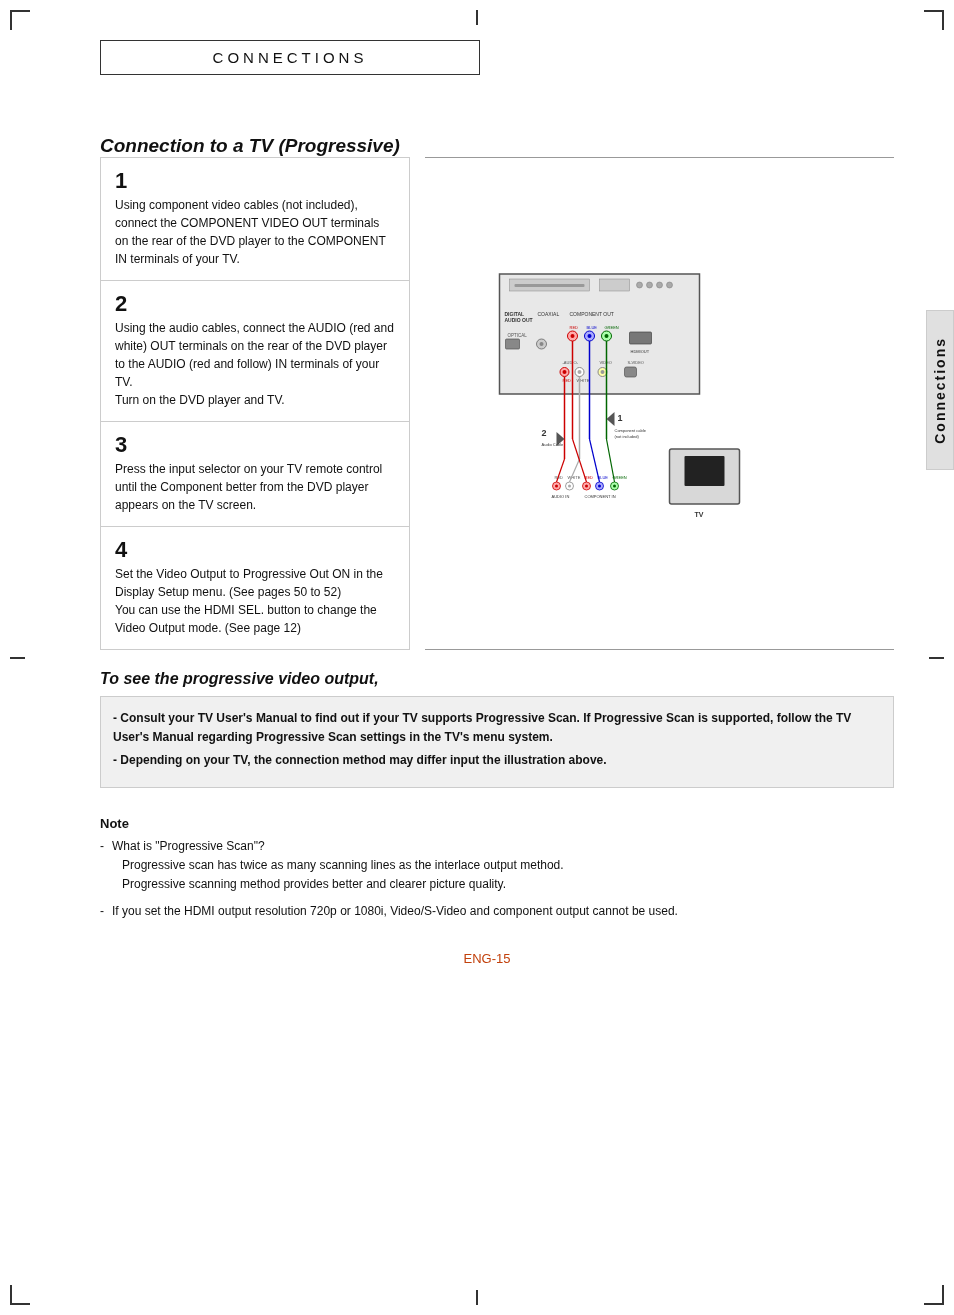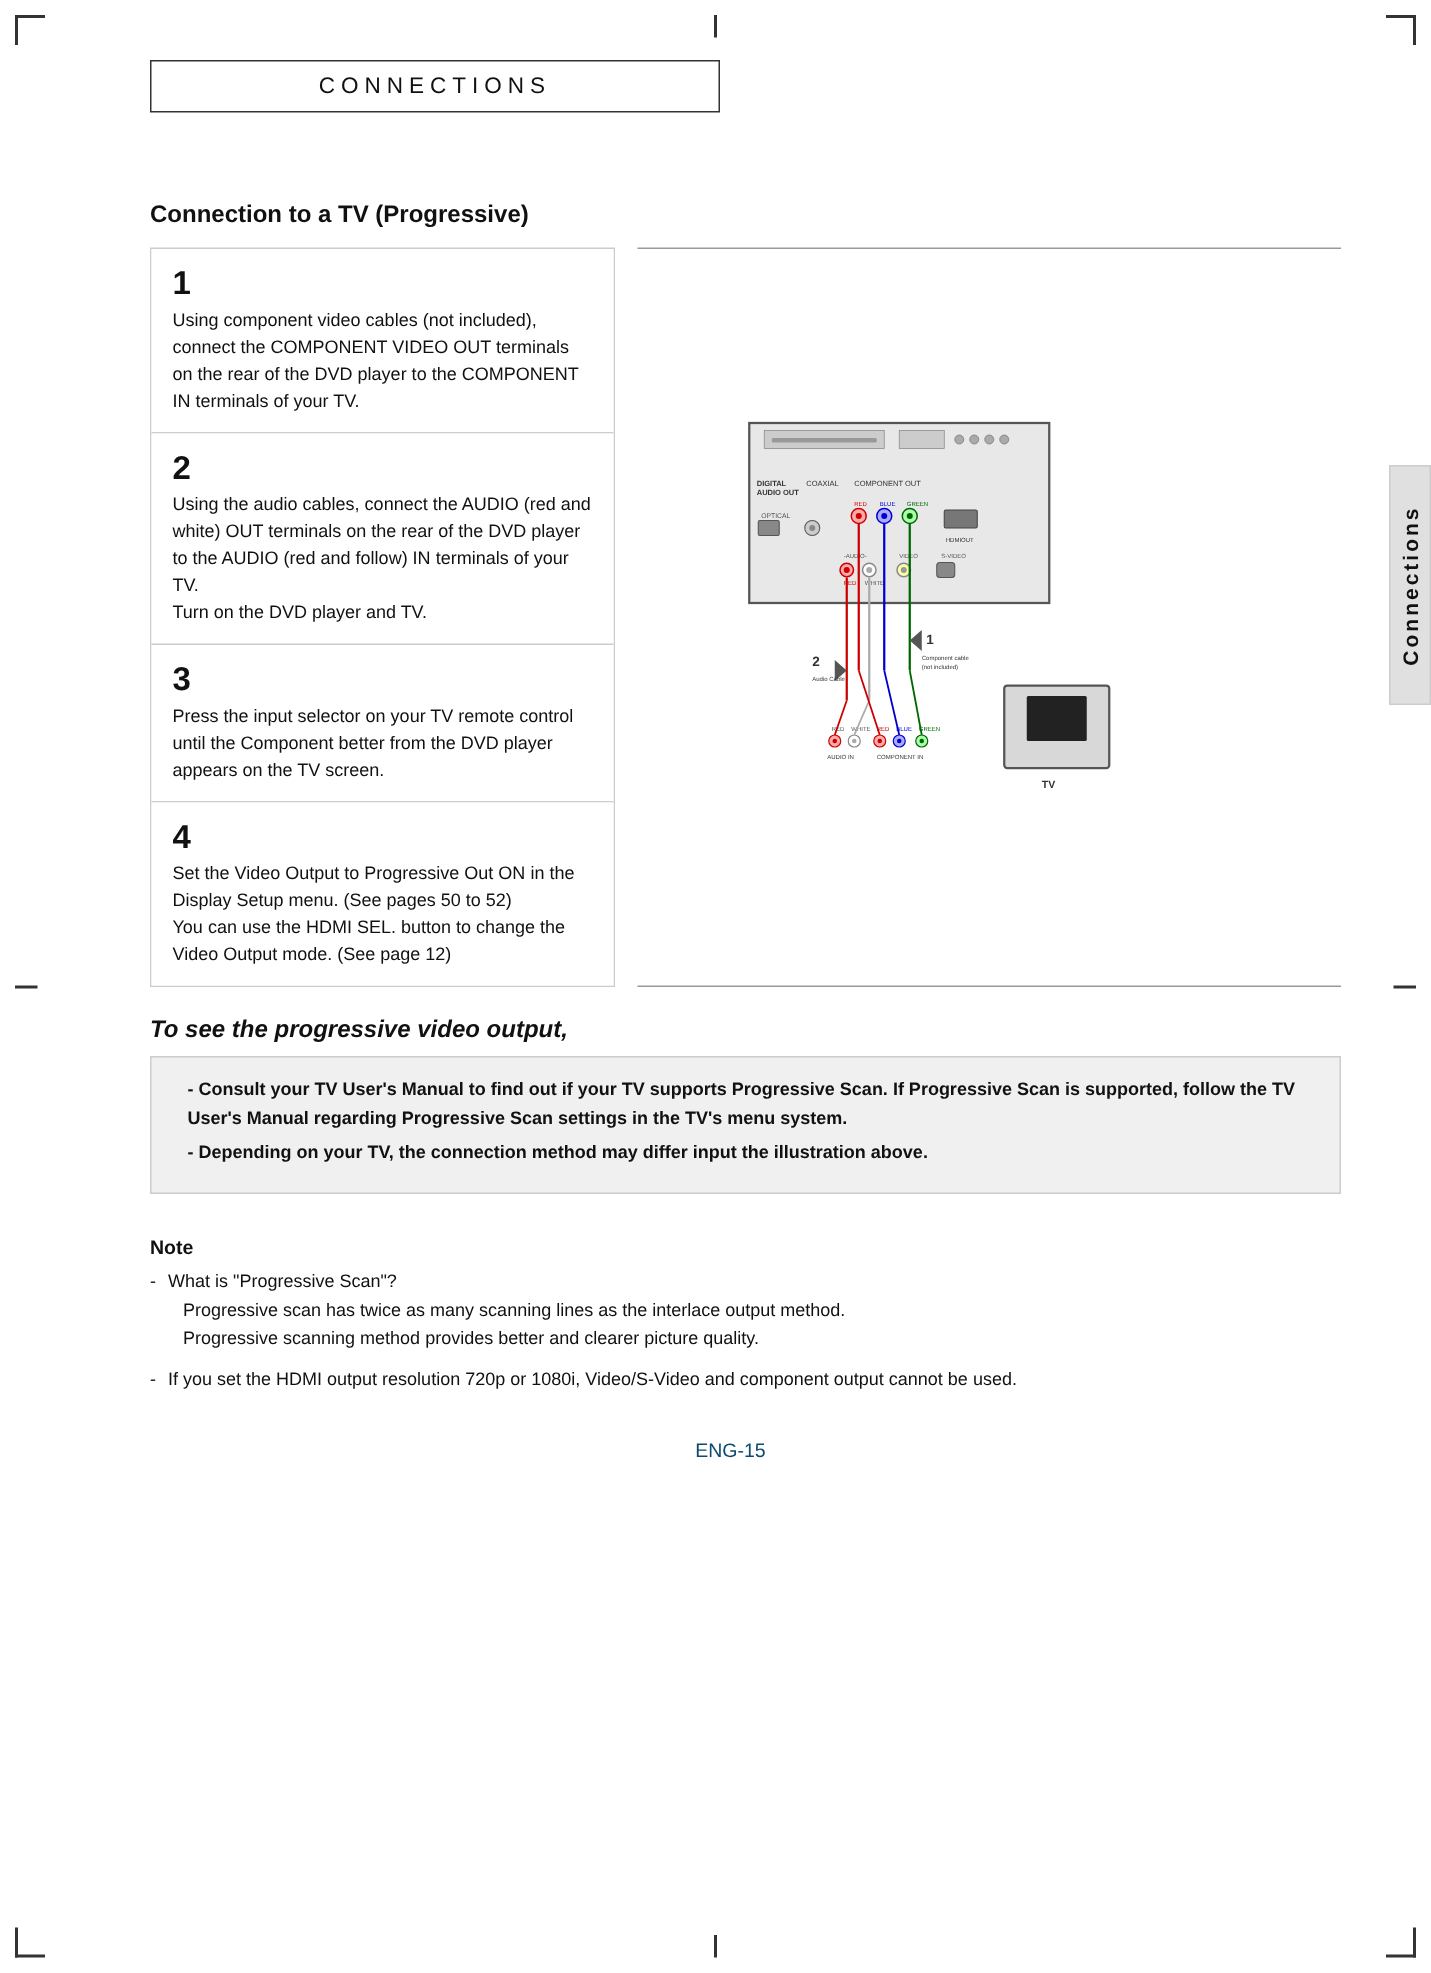--- a/index.html
+++ b/index.html
@@ -91,24 +91,24 @@
       writing-mode: vertical-rl;
       transform: rotate(180deg);
       font-size: 14px;
       font-weight: bold;
       letter-spacing: 2px;
       color: #111;
     }
 
     
     .section-heading {
-      font-size: 16px;
-      font-weight: bold;
-      margin-bottom: 12px;
+      font-size: 19px;
+      font-weight: bold;
       margin-left: 20px;
+      font-style: italic;
     }
 
     
     .content-area {
       display: flex;
       gap: 15px;
       margin-left: 20px;
       margin-bottom: 20px;
     }
 
@@ -168,21 +168,21 @@
       font-size: 16px;
       font-weight: bold;
       font-style: italic;
       margin-bottom: 8px;
     }
 
     
     .caution-box {
       background: #f0f0f0;
       border: 1px solid #ccc;
-      padding: 12px 24px;
+      padding: 12px 12px;
       font-size: 12px;
       line-height: 1.6;
     }
     .caution-box p {
       margin-bottom: 4px;
     }
     .caution-box strong {
       font-weight: bold;
     }
 
@@ -210,21 +210,21 @@
       content: '-';
       position: absolute;
       left: 0;
     }
 
     
     .page-number {
       text-align: center;
       font-size: 13px;
       margin-top: 30px;
-      color: #0c4a6e;
+      color: #c2410c;
     }
 
     
     .diagram-svg {
       width: 100%;
       height: 280px;
     }
   </style>
 </head>
 <body>

